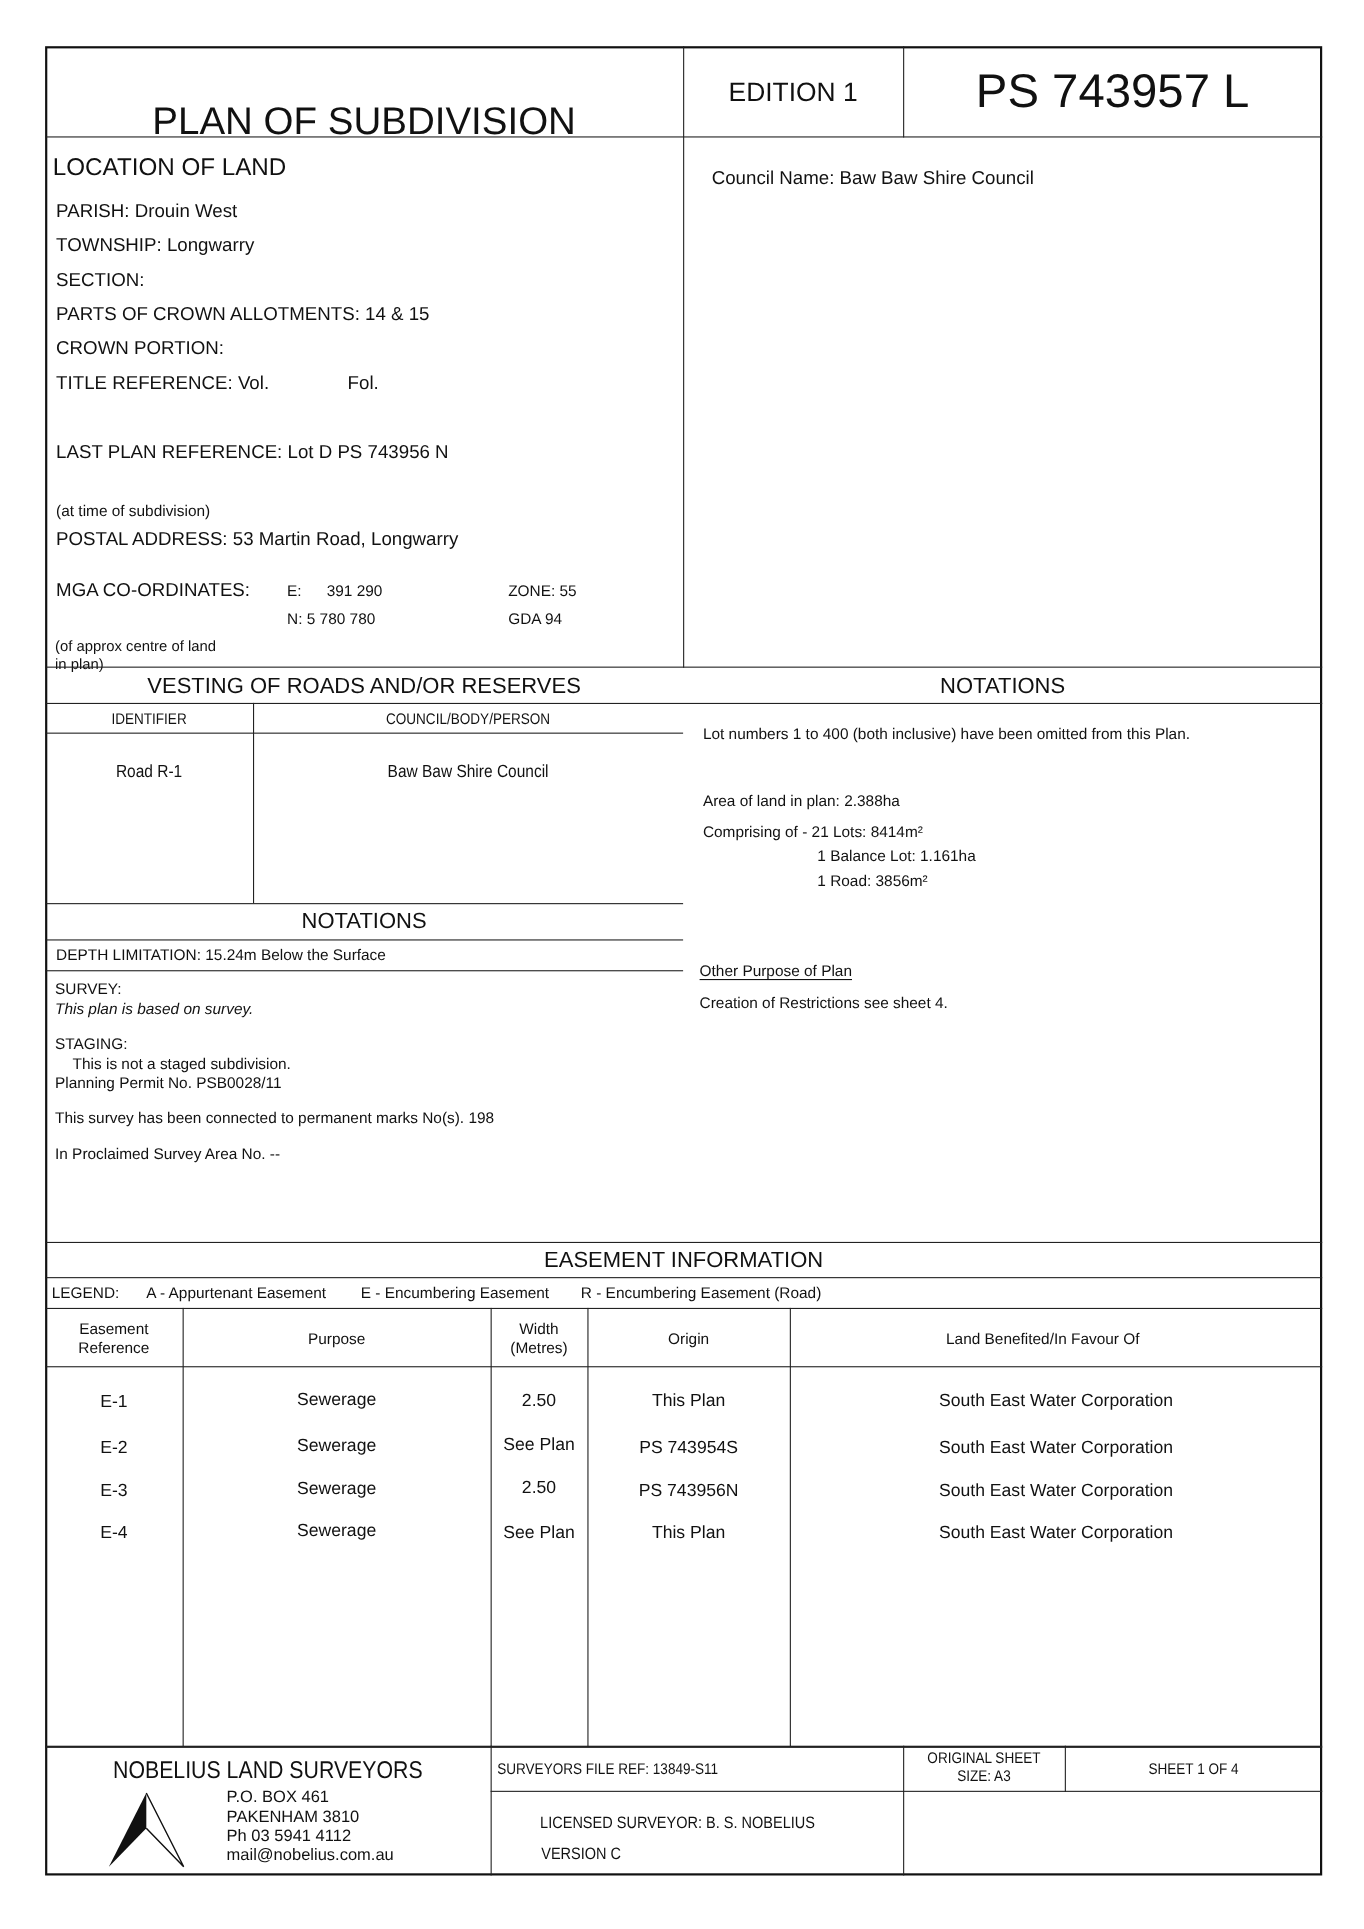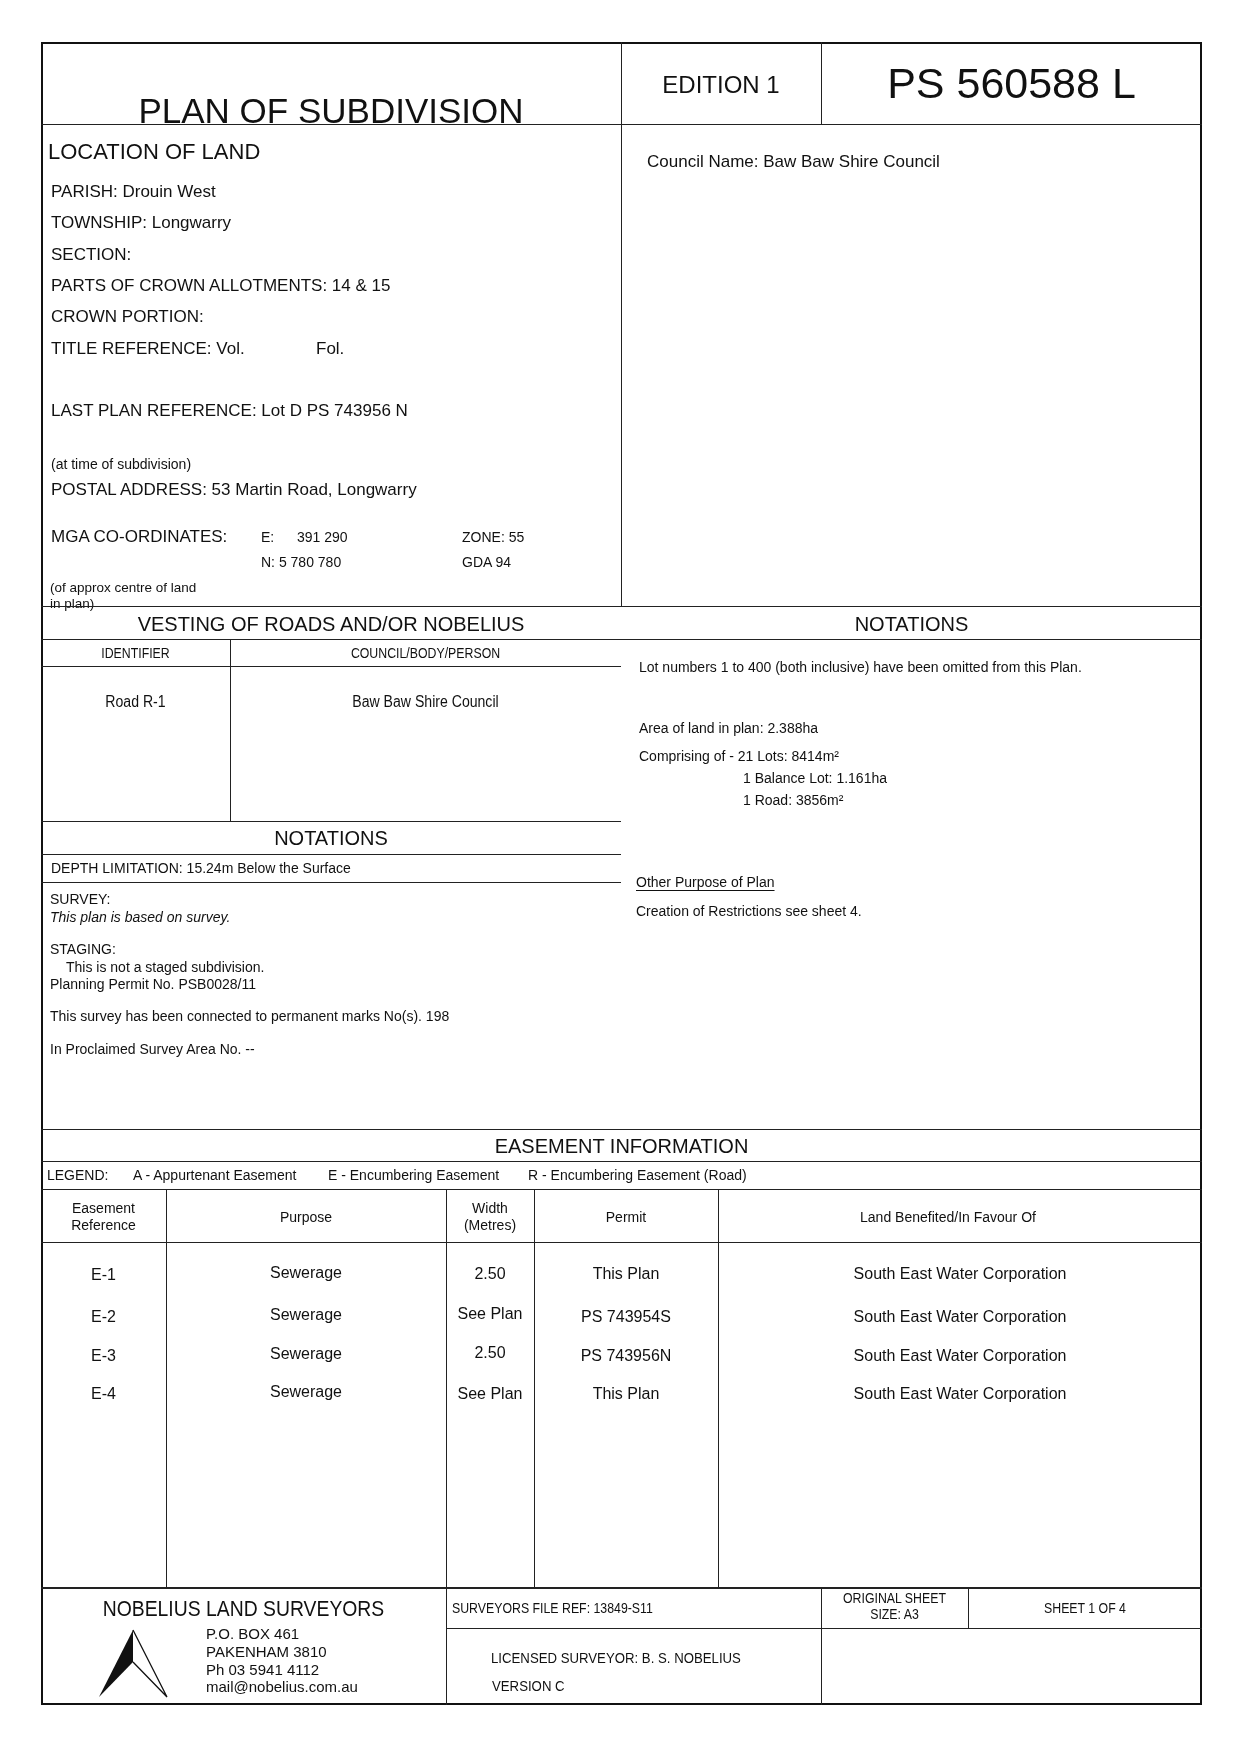--- a/index.html
+++ b/index.html
@@ -25,21 +25,21 @@
 <body>
 
 <div class="frame"></div>
 
 <div class="vline" style="left:621px; top:42px; height:565px;"></div>
 <div class="vline" style="left:821px; top:42px; height:83px;"></div>
 <div class="hline" style="left:41px; top:124px; width:1161px;"></div>
 
 <div class="t f36" style="left:41px; top:66px; width:580px; text-align:center;margin-top:27px;">PLAN OF SUBDIVISION</div>
 <div class="t f22" style="left:621px; top:73px; width:200px; text-align:center;">EDITION  1</div>
-<div class="t" style="left:821px; top:62px; width:381px; text-align:center; font-size:43px;">PS 560588 L</div>
+<div class="t" style="left:821px; top:62px; width:381px; text-align:center; font-size:43px;">PS 743957 L</div>
 
 <div class="t" style="left:48px; top:141px; font-size:22px;">LOCATION OF LAND</div>
 <div class="t f17" style="left:51px; top:183px;">PARISH:  Drouin West</div>
 <div class="t f17" style="left:51px; top:214px;">TOWNSHIP:  Longwarry</div>
 <div class="t f17" style="left:51px; top:246px;">SECTION:</div>
 <div class="t f17" style="left:51px; top:277px;">PARTS OF CROWN ALLOTMENTS:  14 &amp; 15</div>
 <div class="t f17" style="left:51px; top:308px;">CROWN PORTION:</div>
 <div class="t f17" style="left:51px; top:340px;">TITLE REFERENCE:  Vol.</div>
 <div class="t f17" style="left:316px; top:340px;">Fol.</div>
 <div class="t f17" style="left:51px; top:402px;">LAST PLAN REFERENCE:  Lot D     PS 743956 N</div>
@@ -53,21 +53,21 @@
 <div class="t f14" style="left:297px; top:530px;">391 290</div>
 <div class="t f14" style="left:261px; top:555px;">N:  5 780 780</div>
 <div class="t f14" style="left:462px; top:530px;">ZONE:  55</div>
 <div class="t f14" style="left:462px; top:555px;">GDA 94</div>
 
 <div class="t f17" style="left:647px; top:153px;">Council Name:  Baw Baw Shire Council</div>
 
 <div class="hline" style="left:41px; top:606px; width:1161px;"></div>
 <div class="hline" style="left:41px; top:639px; width:1161px;"></div>
 
-<div class="t" style="left:41px; top:614px; width:580px; text-align:center; font-size:20px;">VESTING OF ROADS AND/OR NOBELIUS</div>
+<div class="t" style="left:41px; top:614px; width:580px; text-align:center; font-size:20px;">VESTING OF ROADS AND/OR RESERVES</div>
 <div class="vline" style="left:230px; top:639px; height:182px;"></div>
 <div class="hline" style="left:41px; top:666px; width:580px;"></div>
 <div class="t f14 condc" style="left:41px; top:646px; width:189px; text-align:center;">IDENTIFIER</div>
 <div class="t f14 condc" style="left:230px; top:646px; width:391px; text-align:center;">COUNCIL/BODY/PERSON</div>
 <div class="t f16 condc" style="left:41px; top:694px; width:189px; text-align:center;">Road R-1</div>
 <div class="t f16 condc" style="left:230px; top:694px; width:391px; text-align:center;">Baw Baw Shire Council</div>
 
 <div class="t" style="left:621px; top:614px; width:581px; text-align:center; font-size:20px;">NOTATIONS</div>
 <div class="t f14" style="left:639px; top:660px;">Lot  numbers  1 to 400 (both  inclusive)  have  been  omitted  from  this  Plan.</div>
 <div class="t f14" style="left:639px; top:721px;">Area of land in plan: 2.388ha</div>
@@ -103,21 +103,21 @@
 <div class="vline" style="left:446px; top:1189px; height:399px;"></div>
 <div class="vline" style="left:534px; top:1189px; height:399px;"></div>
 <div class="vline" style="left:718px; top:1189px; height:399px;"></div>
 <div class="hline" style="left:41px; top:1242px; width:1161px;"></div>
 
 <div class="t f14" style="left:41px; top:1201px; width:125px; text-align:center;">Easement</div>
 <div class="t f14" style="left:41px; top:1218px; width:125px; text-align:center;">Reference</div>
 <div class="t f14" style="left:166px; top:1210px; width:280px; text-align:center;">Purpose</div>
 <div class="t f14" style="left:446px; top:1201px; width:88px; text-align:center;">Width</div>
 <div class="t f14" style="left:446px; top:1218px; width:88px; text-align:center;">(Metres)</div>
-<div class="t f14" style="left:534px; top:1210px; width:184px; text-align:center;">Permit</div>
+<div class="t f14" style="left:534px; top:1210px; width:184px; text-align:center;">Origin</div>
 <div class="t f14" style="left:718px; top:1210px; width:460px; text-align:center;">Land Benefited/In Favour Of</div>
 
 <div>
   <div class="t f16" style="left:41px; top:1267px; width:125px; text-align:center;">E-1</div>
   <div class="t f16" style="left:166px; top:1265px; width:280px; text-align:center;">Sewerage</div>
   <div class="t f16" style="left:446px; top:1266px; width:88px; text-align:center;">2.50</div>
   <div class="t f16" style="left:534px; top:1266px; width:184px; text-align:center;">This Plan</div>
   <div class="t f16" style="left:718px; top:1266px; width:484px; text-align:center;">South East Water Corporation</div>
 </div>
 <div>

